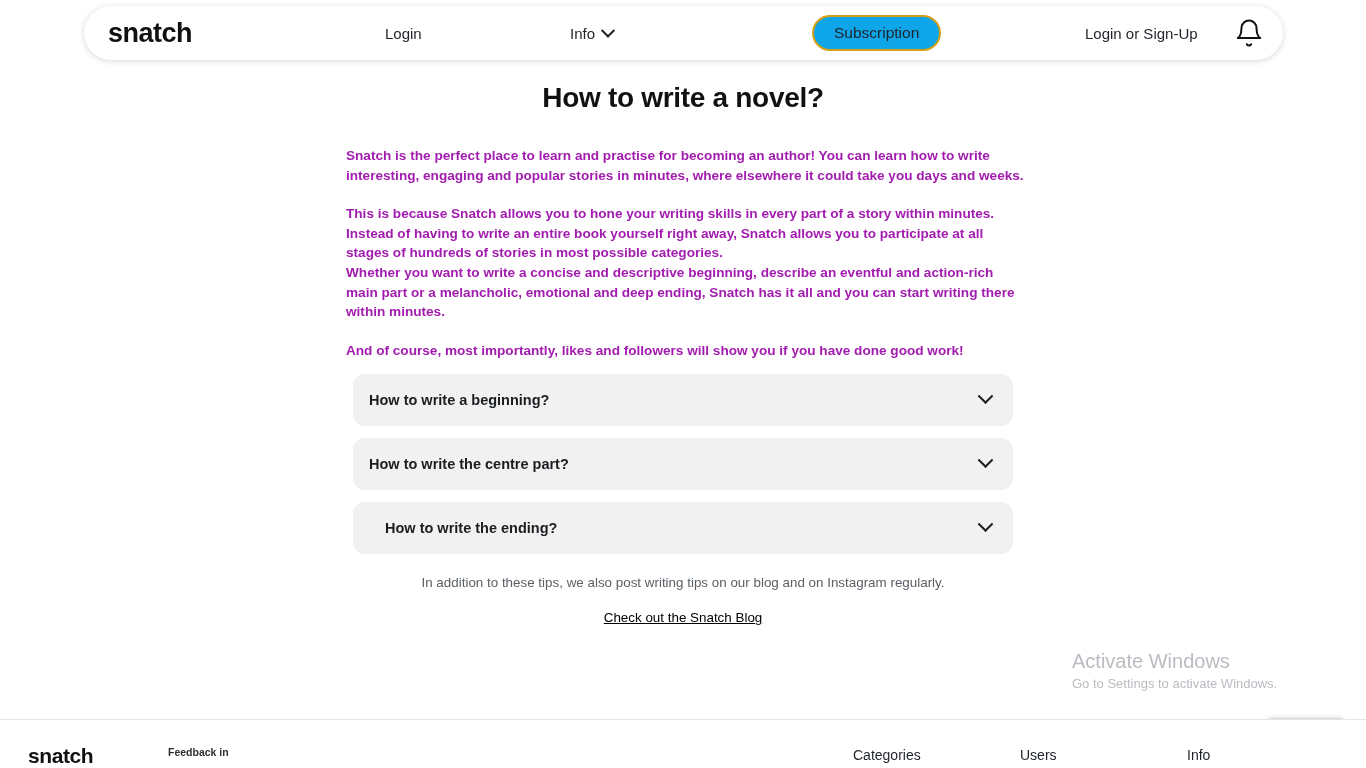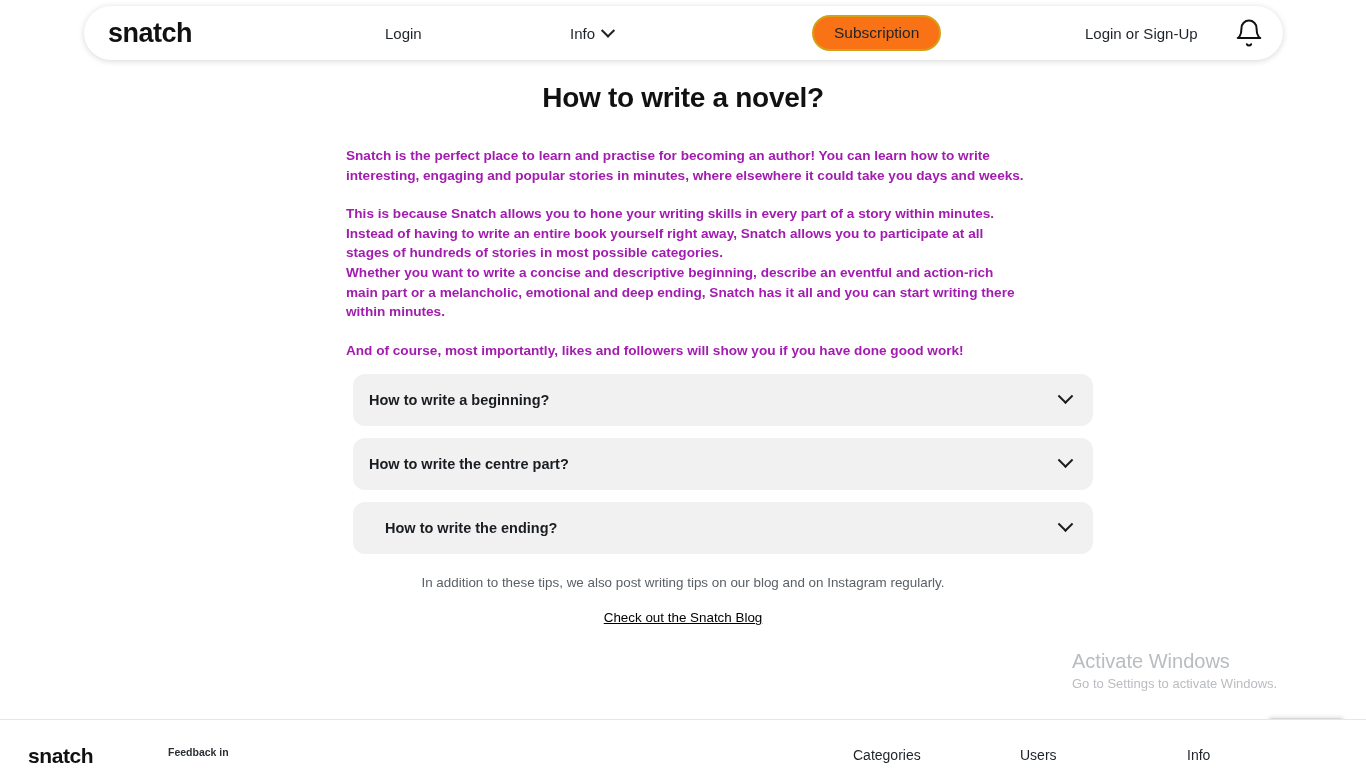--- a/index.html
+++ b/index.html
@@ -63,21 +63,21 @@
   }
   .subscription {
     position: absolute;
     left: 728px; top: 50%;
     transform: translateY(-50%);
     padding: 7px 20px;
     border: 2px solid #d4a017;
     border-radius: 20px;
     font-size: 15.5px;
     color: #1f2328;
-    background: #f97316;
+    background: #0ea5e9;
     cursor: pointer;
   }
   .login {
     position: absolute;
     left: 1001px; top: 50%;
     transform: translateY(-50%);
     font-size: 15px;
     color: #1f2328;
     white-space: nowrap;
   }
@@ -107,21 +107,21 @@
     color: #a21caf;
     font-weight: bold;
   }
   .body-text p { margin: 0 0 19px 0; }
   .body-text p.nogap { margin-bottom: 0; }
 
   
   .acc {
     position: absolute;
     left: 353px;
-    width: 740px;
+    width: 660px;
     height: 52px;
     background: #f1f1f1;
     border-radius: 12px;
     display: flex;
     align-items: center;
     justify-content: space-between;
     padding: 0 22px 0 16px;
     cursor: pointer;
   }
   .acc-label {

